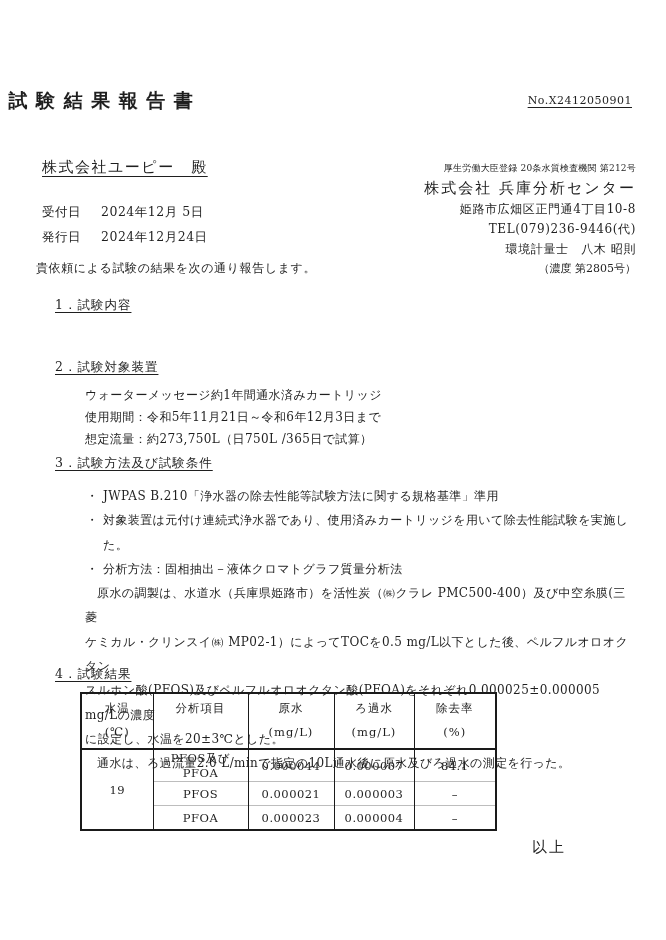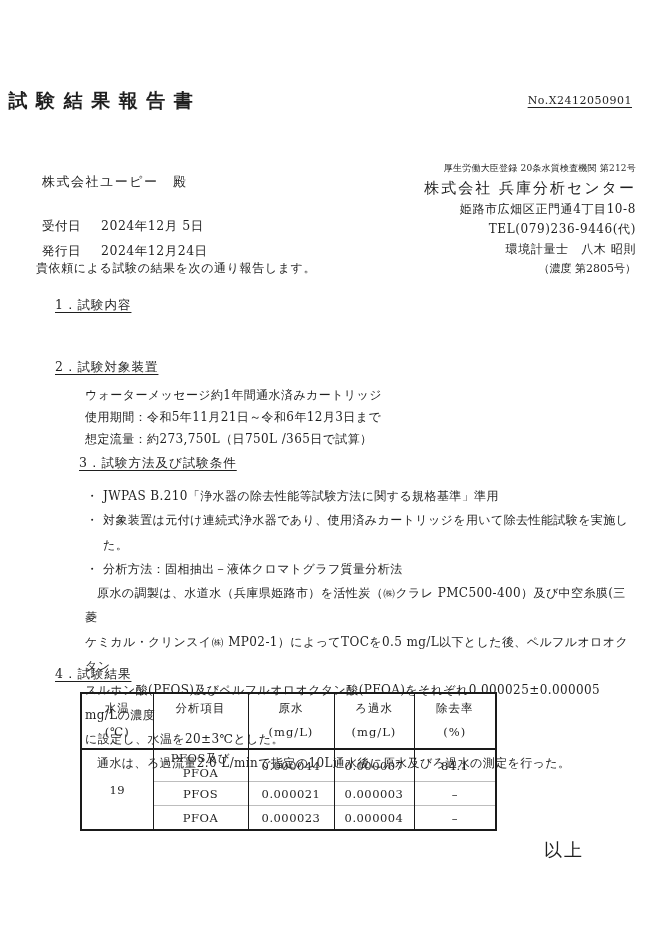--- a/index.html
+++ b/index.html
@@ -13,57 +13,57 @@
     position:absolute;top:88px;left:0;width:100%;text-align:left;
     font-size:19px;font-weight:700;letter-spacing:0.45em;text-indent:0.45em;
   }
   .report-no{
     position:absolute;top:94px;right:34px;font-size:11px;
     text-decoration:underline;text-underline-offset:3px;letter-spacing:0.5px;
   }
   
   .parties{position:absolute;top:155px;left:42px;right:30px;display:flex;justify-content:space-between;}
   .recipient-name{
-    font-size:13px;letter-spacing:1.5px;margin-top:18px;
-    text-underline-offset:4px;
+    font-size:15px;letter-spacing:1.5px;margin-top:3px;
+    text-decoration:underline;text-underline-offset:4px;
   }
   .date-row{display:flex;gap:20px;font-size:12.5px;letter-spacing:0.5px;}
   .date-row.first{margin-top:27px;}
   .date-row + .date-row{margin-top:8px;}
   .lab{margin-top:3px;line-height:20px;text-align:right;}
   .lab-reg{font-size:9px;letter-spacing:0.2px;}
   .lab-name{font-size:15px;letter-spacing:2px;padding-left:8px;line-height:21px;}
   .lab-line{font-size:12px;letter-spacing:0.6px;padding-left:18px;}
   .lab-license{font-size:11px;padding-left:27px;}
   .intro{position:absolute;top:260px;left:36px;font-size:12px;letter-spacing:0.6px;}
   
   .sec-h{
     position:absolute;left:55px;font-size:12.5px;letter-spacing:1px;
     text-decoration:underline;text-underline-offset:3px;
   }
   .sec-b{position:absolute;left:85px;font-size:12px;letter-spacing:0.4px;}
   #s1h{top:297px;} #s1b{top:323px;}
   #s2h{top:359px;} #s2b{top:384px;line-height:22px;}
-  #s3h{top:455px;margin-left:24px;} #s3b{top:452px;line-height:24.3px;right:30px;margin-top:32px;}
+  #s3h{top:455px;} #s3b{top:452px;line-height:24.3px;right:30px;margin-top:32px;}
   #s4h{top:666px;}
   .bullet{position:relative;padding-left:18px;}
   .bullet::before{content:"・";position:absolute;left:1px;}
   .ind{text-indent:12px;}
   
   .tblwrap{position:absolute;top:692px;left:80px;}
   table{border-collapse:collapse;table-layout:fixed;width:415px;font-size:11.5px;}
   col.c1{width:72px;} col.c2{width:95px;} col.c3{width:86px;} col.c4{width:80px;} col.c5{width:82px;}
   table{border:2px solid #1a1a1a;}
   th,td{border-left:1px solid #1a1a1a;border-right:1px solid #1a1a1a;text-align:center;font-weight:400;}
   thead th{height:54px;border-bottom:2px solid #1a1a1a;vertical-align:middle;padding:0;}
   .hcell{display:flex;flex-direction:column;justify-content:space-between;height:38px;padding:4px 0 6px 0;}
   .hcell span{display:block;line-height:14px;letter-spacing:1px;}
   tbody td{height:24px;letter-spacing:0.5px;}
   tr.sub td{border-top:1px solid #bdbdbd;height:21px;}
-  .closing{position:absolute;top:838px;left:544px;font-size:18px;letter-spacing:2px;}
+  .closing{position:absolute;top:838px;left:532px;font-size:15px;letter-spacing:2px;}
 </style>
 </head>
 <body>
 
 <div class="sheet">
 
   <div class="title">試験結果報告書</div>
   <div class="report-no">No.X2412050901</div>
 
   <div class="parties">

